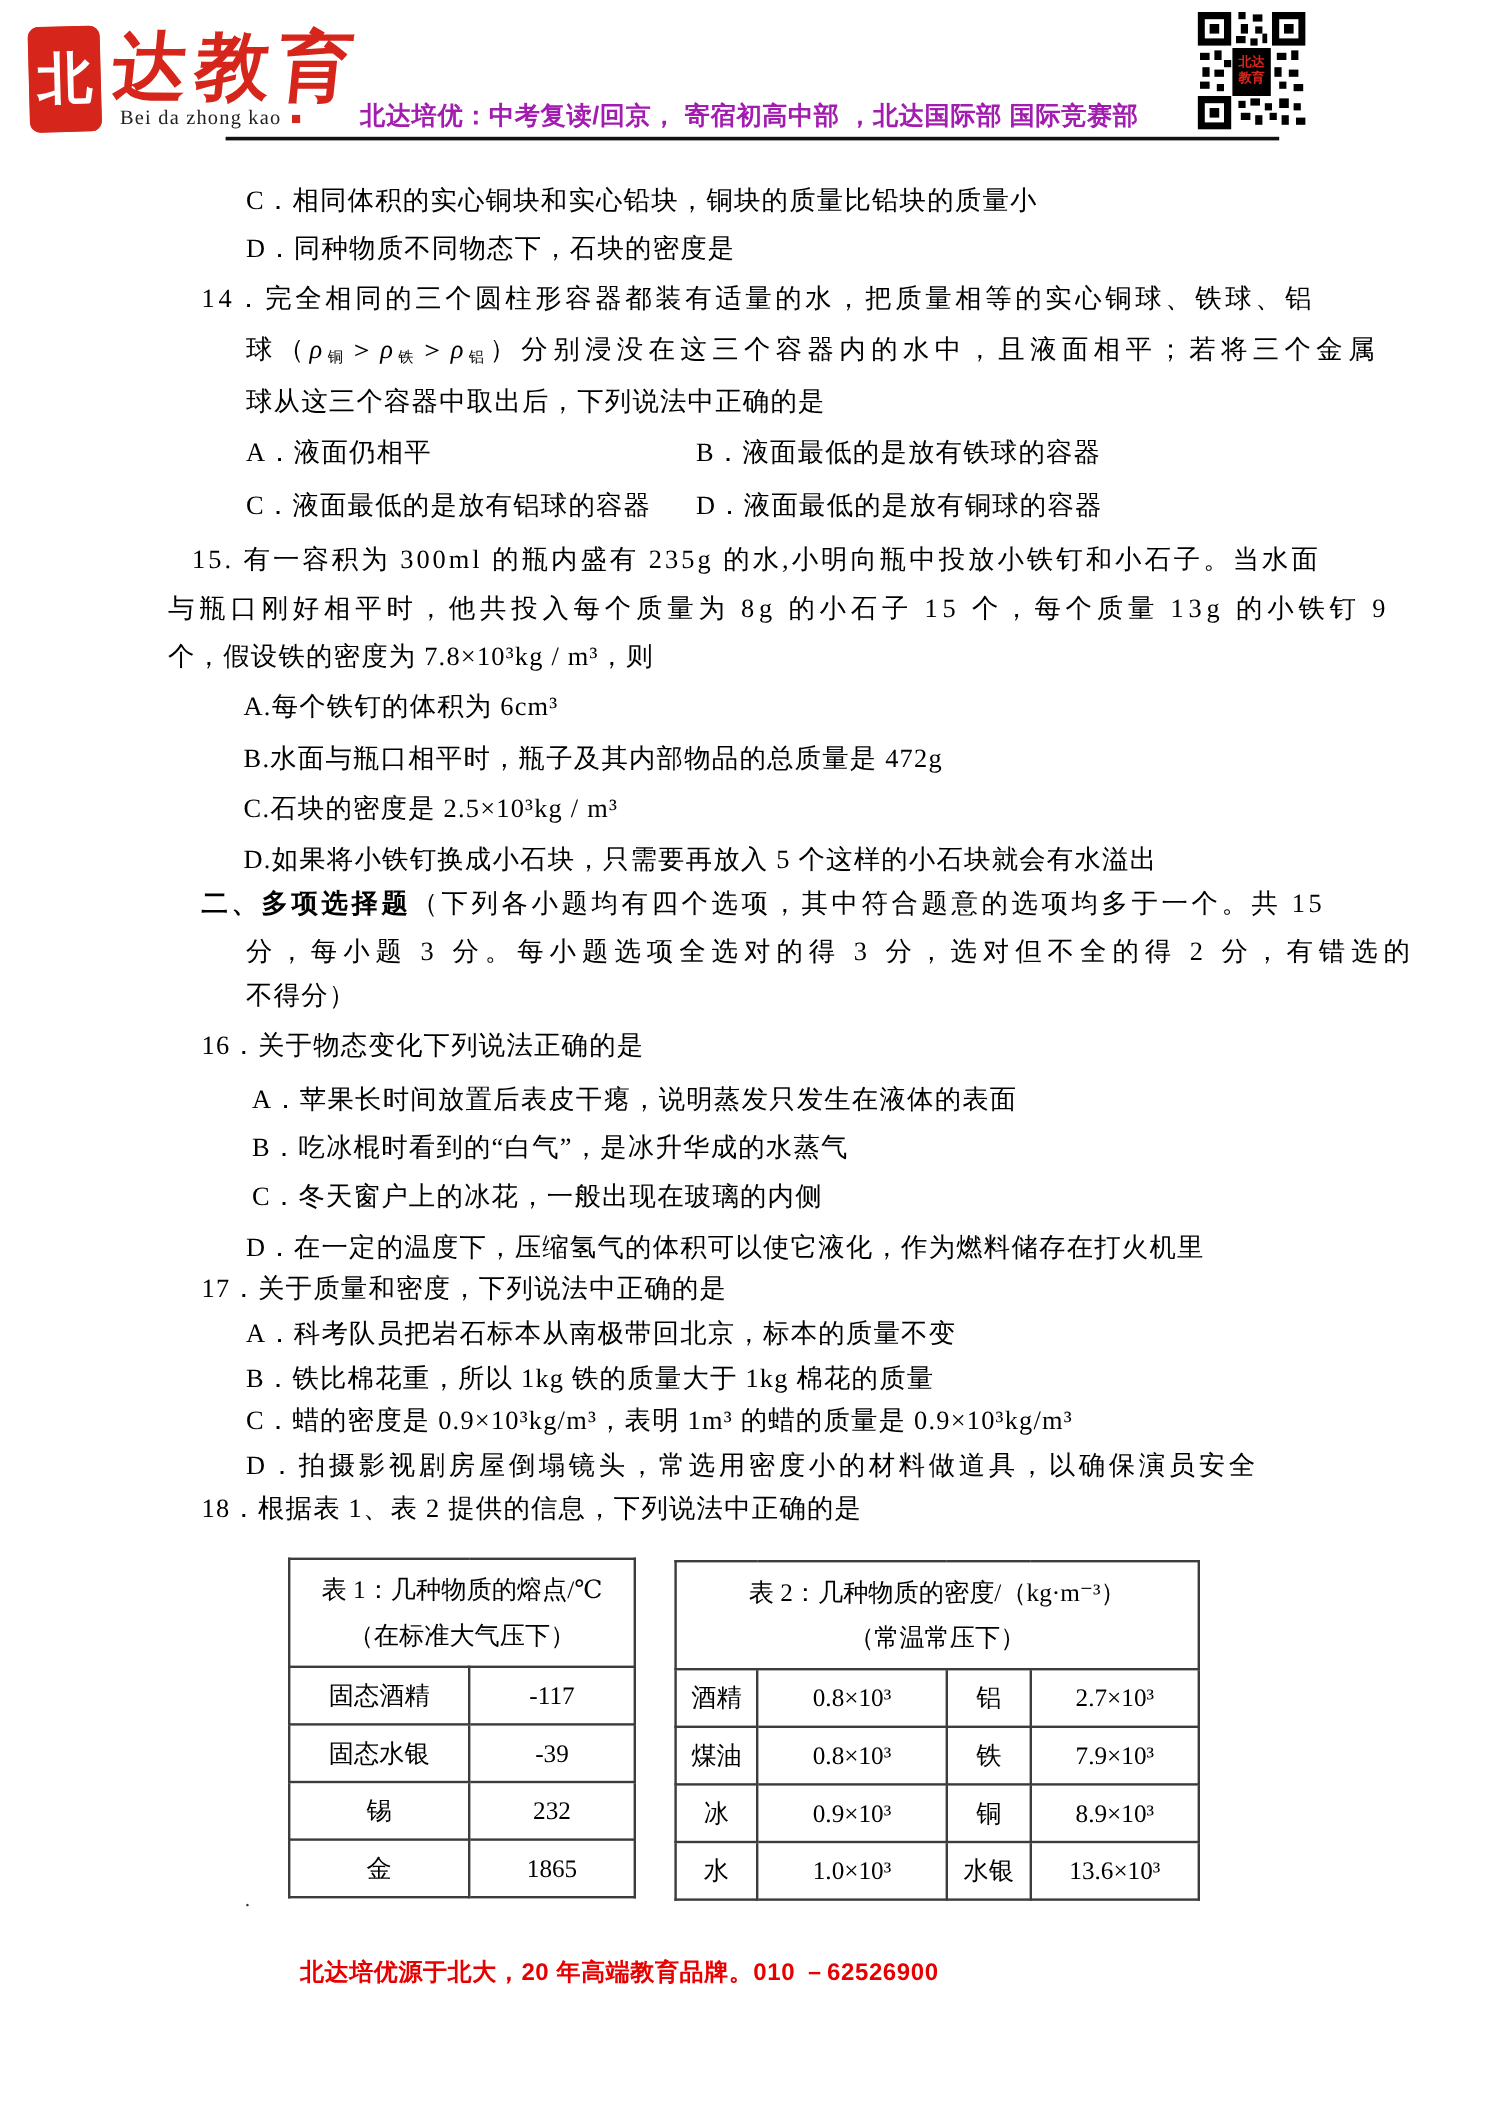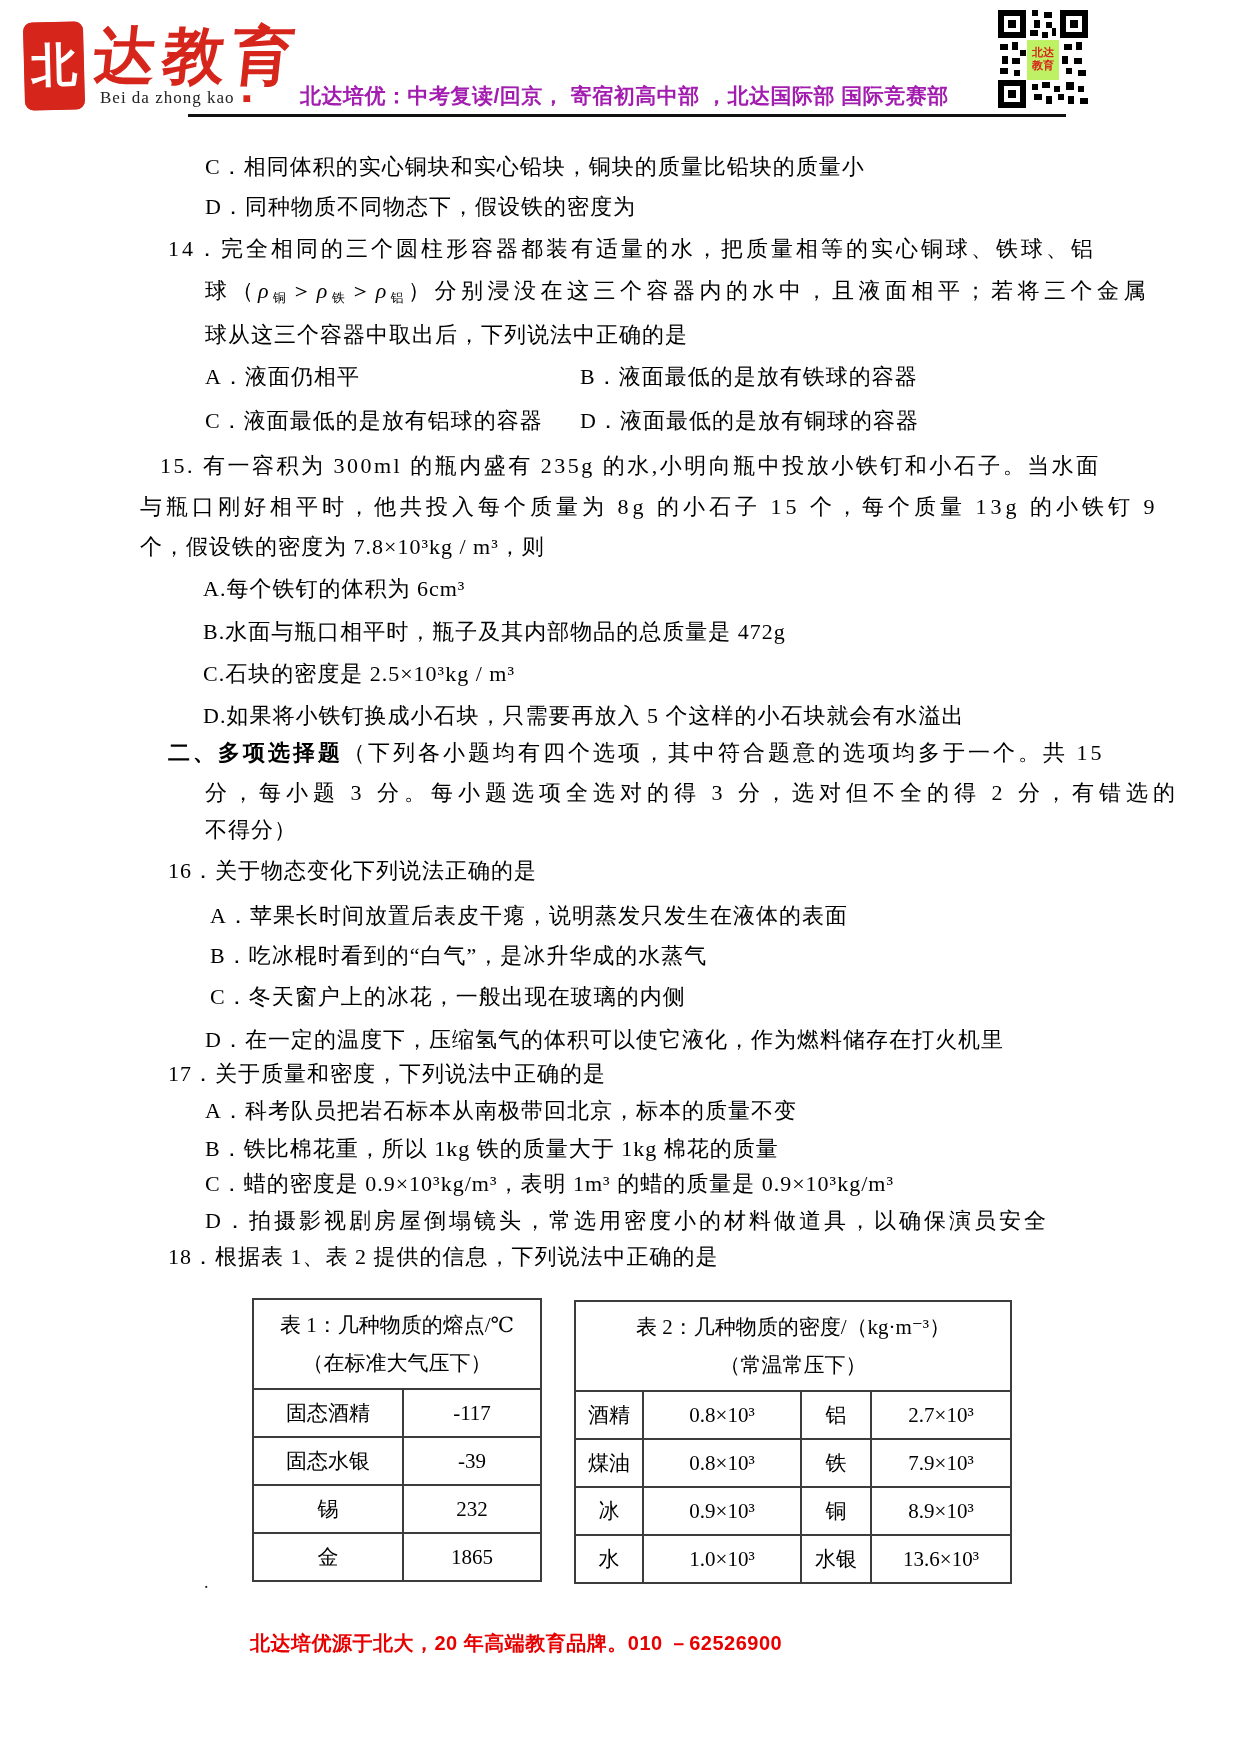--- a/index.html
+++ b/index.html
@@ -15,32 +15,32 @@
          letter-spacing:7px;transform:skewX(-6deg);font-family:"Liberation Serif",serif;white-space:nowrap;}
   .brand-sub{position:absolute;left:100px;top:88px;font-size:17px;color:#222;letter-spacing:1px;white-space:nowrap;}
   .brand-sub .sq{color:#d6261c;font-size:14px;margin-left:8px;}
   .tagline{position:absolute;left:300px;top:82px;font-size:21px;font-weight:bold;color:#a21caf;
            font-family:"Liberation Sans","DejaVu Sans",sans-serif;white-space:nowrap;letter-spacing:0.5px;}
   .divider{position:absolute;left:188px;top:114px;width:878px;height:3px;background:#111;}
 
   
   .qr{position:absolute;left:998px;top:10px;width:90px;height:98px;}
   .qr svg{display:block;}
-  .qr-label{position:absolute;left:29px;top:30px;width:32px;height:40px;background:#bef264;
+  .qr-label{position:absolute;left:29px;top:30px;width:32px;height:40px;background:#000000;
             color:#d6261c;font-size:11px;line-height:13px;text-align:center;padding-top:6px;box-sizing:border-box;
             font-weight:bold;}
 
   
   .ln{position:absolute;font-size:22px;letter-spacing:1px;white-space:nowrap;}
   .ln .sub{font-size:0.58em;vertical-align:-0.3em;}
   .ln .it{font-style:italic;}
   .ln .bd{font-weight:bold;text-align:right;}
 
   
-  table.tbl{position:absolute;border-collapse:collapse;table-layout:fixed;font-size:21px;margin-left:12px;}
+  table.tbl{position:absolute;border-collapse:collapse;table-layout:fixed;font-size:21px;}
   table.tbl td{border:2px solid #3c3c3c;text-align:center;vertical-align:middle;height:46px;padding:0;}
   table.tbl td.th{height:88px;}
   table.tbl .tt{line-height:38px;}
 
   
   .footer{position:absolute;left:250px;top:1630px;font-size:20px;font-weight:bold;color:#e80000;
           font-family:"Liberation Sans","DejaVu Sans",sans-serif;white-space:nowrap;letter-spacing:0.5px;}
   .stray{position:absolute;left:204px;top:1572px;font-size:18px;color:#333;}
 </style>
 </head>
@@ -107,21 +107,21 @@
           <rect x="10" y="80" width="8" height="8"></rect>
         </g>
     </svg>
     <div class="qr-label">
       <div>北达</div>
       <div>教育</div>
     </div>
   </div>
 
   <div class="ln" style="left:205px;top:152px">C．相同体积的实心铜块和实心铅块，铜块的质量比铅块的质量小</div>
-  <div class="ln" style="left:205px;top:192px">D．同种物质不同物态下，假设铁的密度为</div>
+  <div class="ln" style="left:205px;top:192px">D．同种物质不同物态下，石块的密度是</div>
   <div class="ln" style="left:168px;top:234px;letter-spacing:3px">14．完全相同的三个圆柱形容器都装有适量的水，把质量相等的实心铜球、铁球、铝</div>
   <div class="ln" style="left:205px;top:276px;letter-spacing:4.5px"><span>球（</span><span class="it">ρ</span><span class="sub">铜</span><span>＞</span><span class="it">ρ</span><span class="sub">铁</span><span>＞</span><span class="it">ρ</span><span class="sub">铝</span><span>）分别浸没在这三个容器内的水中，且液面相平；若将三个金属</span></div>
   <div class="ln" style="left:205px;top:320px">球从这三个容器中取出后，下列说法中正确的是</div>
   <div class="ln" style="left:205px;top:362px">A．液面仍相平</div>
   <div class="ln" style="left:205px;top:406px">C．液面最低的是放有铝球的容器</div>
   <div class="ln" style="left:580px;top:362px">B．液面最低的是放有铁球的容器</div>
   <div class="ln" style="left:580px;top:406px">D．液面最低的是放有铜球的容器</div>
   <div class="ln" style="left:160px;top:451px;letter-spacing:2.5px">15. 有一容积为 300ml 的瓶内盛有 235g 的水,小明向瓶中投放小铁钉和小石子。当水面</div>
   <div class="ln" style="left:140px;top:492px;letter-spacing:4px">与瓶口刚好相平时，他共投入每个质量为 8g 的小石子 15 个，每个质量 13g 的小铁钉 9</div>
   <div class="ln" style="left:140px;top:532px">个，假设铁的密度为 7.8×10³kg / m³，则</div>

